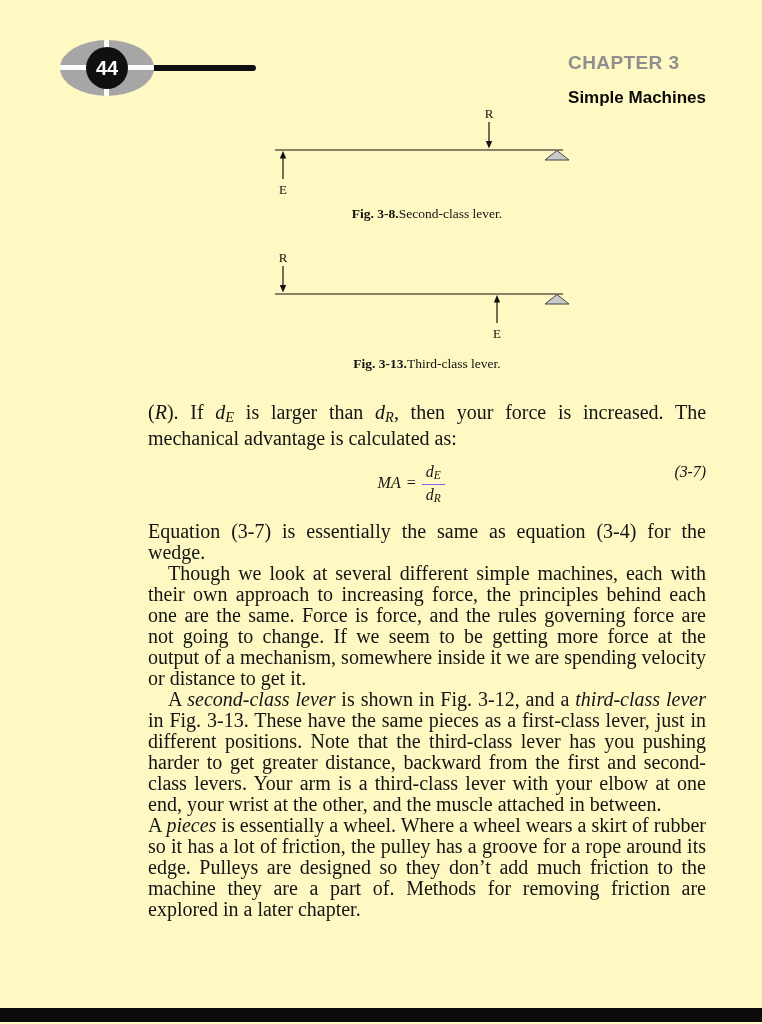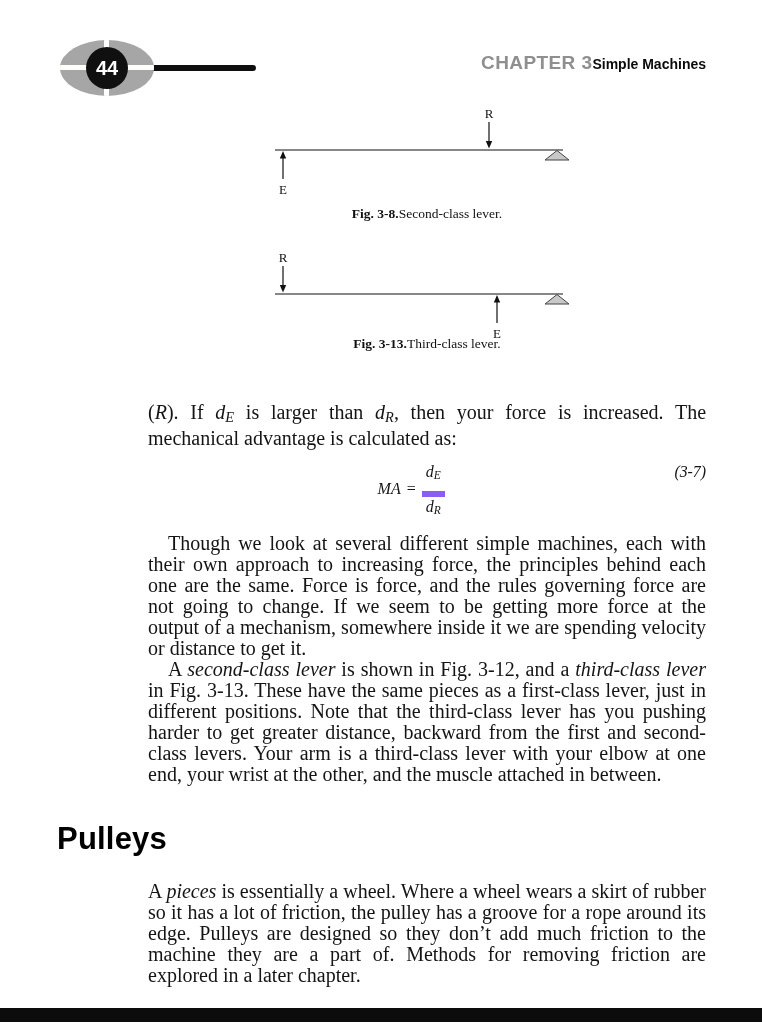--- a/index.html
+++ b/index.html
@@ -1,39 +1,39 @@
 <!DOCTYPE html>
 <html><head>
 <meta charset="utf-8">
 <style>
   * { margin:0; padding:0; box-sizing:border-box; }
   html,body { background:#e9e9e9; }
   .page {
     position:relative; width:762px; height:1024px; margin:0 auto;
-    background:#ffffff; overflow:hidden; color:#141414;
+    background:#fef9c3; overflow:hidden; color:#141414;
     font-family:"Liberation Serif", serif;
   }
 
   
   .badge-wrap { position:absolute; left:60px; top:40px; width:200px; height:58px; }
   .badge-line { position:absolute; left:84px; top:25px; width:112px; height:6px; background:#0f0f0f; border-radius:3px; }
   .badge-ellipse { position:absolute; left:0; top:0; width:94px; height:56px; background:#a6a6a6; border-radius:50%; overflow:hidden; }
   .badge-cross-h { position:absolute; left:0; top:25px; width:94px; height:5px; background:#fdfdfc; }
   .badge-cross-v { position:absolute; left:44px; top:0; width:5px; height:56px; background:#fdfdfc; }
   .badge-center {
     position:absolute; left:26px; top:7px; width:42px; height:42px; background:#101010;
     border-radius:50%; color:#fff; display:flex; align-items:center; justify-content:center;
     font:bold 20px "Liberation Sans", sans-serif;
   }
   .chapter-header {
-    position:absolute; right:56px; top:52px; display:flex; align-items:baseline; 
-    font-family:"Liberation Sans", sans-serif; font-weight:bold;
+    position:absolute; right:56px; top:52px; display:flex; align-items:baseline; gap:14px;
+    font-family:"Liberation Sans", sans-serif; font-weight:bold;flex-direction:column;
   }
   .chapter-label { font-size:19px; color:#8f8f8f; letter-spacing:0.4px; }
-  .chapter-title { font-size:14px; color:#0a0a0a; }
+  .chapter-title { font-size:17px; color:#0a0a0a; }
 
   
   .fig-svg { position:absolute; }
   .fig-svg text { font-family:"Liberation Serif", serif; font-size:13px; fill:#111; }
   .fig-caption {
     position:absolute; left:148px; width:558px; text-align:center;
     font-size:13.5px; color:#111;
   }
   .cap-label { font-weight:bold; }
   .cap-text { }
@@ -49,21 +49,21 @@
 
   .equation-row {
     margin-left:91px; display:flex; align-items:flex-start;
     margin-top:14px; margin-bottom:16px;
   }
   .eq-main { flex:1; text-align:center; font-size:16px; }
   .eq-equals { margin:0 6px; }
   .mi { font-style:italic; }
   .msub { font-size:0.72em; font-style:italic; vertical-align:-0.2em; }
   .frac { display:inline-block; vertical-align:middle; text-align:center; line-height:1.15; }
-  .frac-num { display:block; border-bottom:6px solid #8b5cf6; padding:0 4px 8px; }
+  .frac-num { display:block; border-bottom:1px solid #8b5cf6; padding:0 4px 1px; }
   .frac-den { display:block; padding-top:1px; }
   .eq-num { font-size:15.8px;font-style:italic; }
 
   .section-heading {
     margin-top:36px; margin-bottom:24px;
     font-family:"Liberation Sans", sans-serif; font-weight:bold;
     font-size:31px; color:#000; letter-spacing:0.2px;
   }
 
   .bottom-bar { position:absolute; left:0; bottom:2px; width:762px; height:14px; background:#0c0c0c; }
@@ -104,39 +104,39 @@
   <svg class="fig-svg" style="left:265px; top:250px;" width="312" height="96" viewBox="0 0 312 96">
     <text x="18" y="12" text-anchor="middle">R</text>
     <line x1="18" y1="16" x2="18" y2="36" stroke="#111" stroke-width="1.2"></line>
     <polygon points="18,42.5 14.8,35 21.2,35" fill="#111"></polygon>
     <line x1="10" y1="44" x2="298" y2="44" stroke="#111" stroke-width="1.2"></line>
     <polygon points="280,54 304,54 292,44.5" fill="#c8c8c8" stroke="#444" stroke-width="1"></polygon>
     <polygon points="232,45 228.8,52.5 235.2,52.5" fill="#111"></polygon>
     <line x1="232" y1="51" x2="232" y2="73" stroke="#111" stroke-width="1.2"></line>
     <text x="232" y="88" text-anchor="middle">E</text>
   </svg>
-  <div class="fig-caption" style="top:336px;text-align:center;">
+  <div class="fig-caption" style="top:356px;text-align:center;">
     <span class="cap-label">Fig. 3-13.</span><span class="cap-text">Third-class lever.</span>
   </div>
 
   <div class="content">
 
     <p class="bodypara"><span>(</span><span style="font-style: italic;">R</span><span>). If </span><span style="font-style: italic;">d</span><span class="rsub" style="font-style: italic;">E</span><span> is larger than </span><span style="font-style: italic;">d</span><span class="rsub" style="font-style: italic;">R</span><span>, then your force is increased. The mechanical advantage is calculated as:</span></p>
 
     <div class="equation-row">
       <span class="eq-main">
         <span class="mi">MA</span><span class="eq-equals">=</span><span class="frac"><span class="frac-num"><span class="mi">d</span><span class="msub">E</span></span><span class="frac-den"><span class="mi">d</span><span class="msub">R</span></span></span>
       </span>
       <span class="eq-num">(3-7)</span>
     </div>
 
+    <p class="bodypara"><span>Equation (3-7) is essentially the same as equation (3-4) for the wedge.</span></p>
     <p class="bodypara indent"><span>Though we look at several different simple machines, each with their own approach to increasing force, the principles behind each one are the same. Force is force, and the rules governing force are not going to change. If we seem to be getting more force at the output of a mechanism, somewhere inside it we are spending velocity or distance to get it.</span></p>
     <p class="bodypara indent"><span>A </span><span style="font-style: italic;">second-class lever</span><span> is shown in Fig. 3-12, and a </span><span style="font-style: italic;">third-class lever</span><span> in Fig. 3-13. These have the same pieces as a first-class lever, just in different positions. Note that the third-class lever has you pushing harder to get greater distance, backward from the first and second-class levers. Your arm is a third-class lever with your elbow at one end, your wrist at the other, and the muscle attached in between.</span></p>
 
-    <h2 class="section-heading">Pulleys</h2>
 
     <p class="bodypara"><span>A </span><span style="font-style: italic;">pieces</span><span> is essentially a wheel. Where a wheel wears a skirt of rubber so it has a lot of friction, the pulley has a groove for a rope around its edge. Pulleys are designed so they don’t add much friction to the machine they are a part of. Methods for removing friction are explored in a later chapter.</span></p>
 
   </div>
 
   <div class="bottom-bar"></div>
 
 </div>
 
 </body></html>

